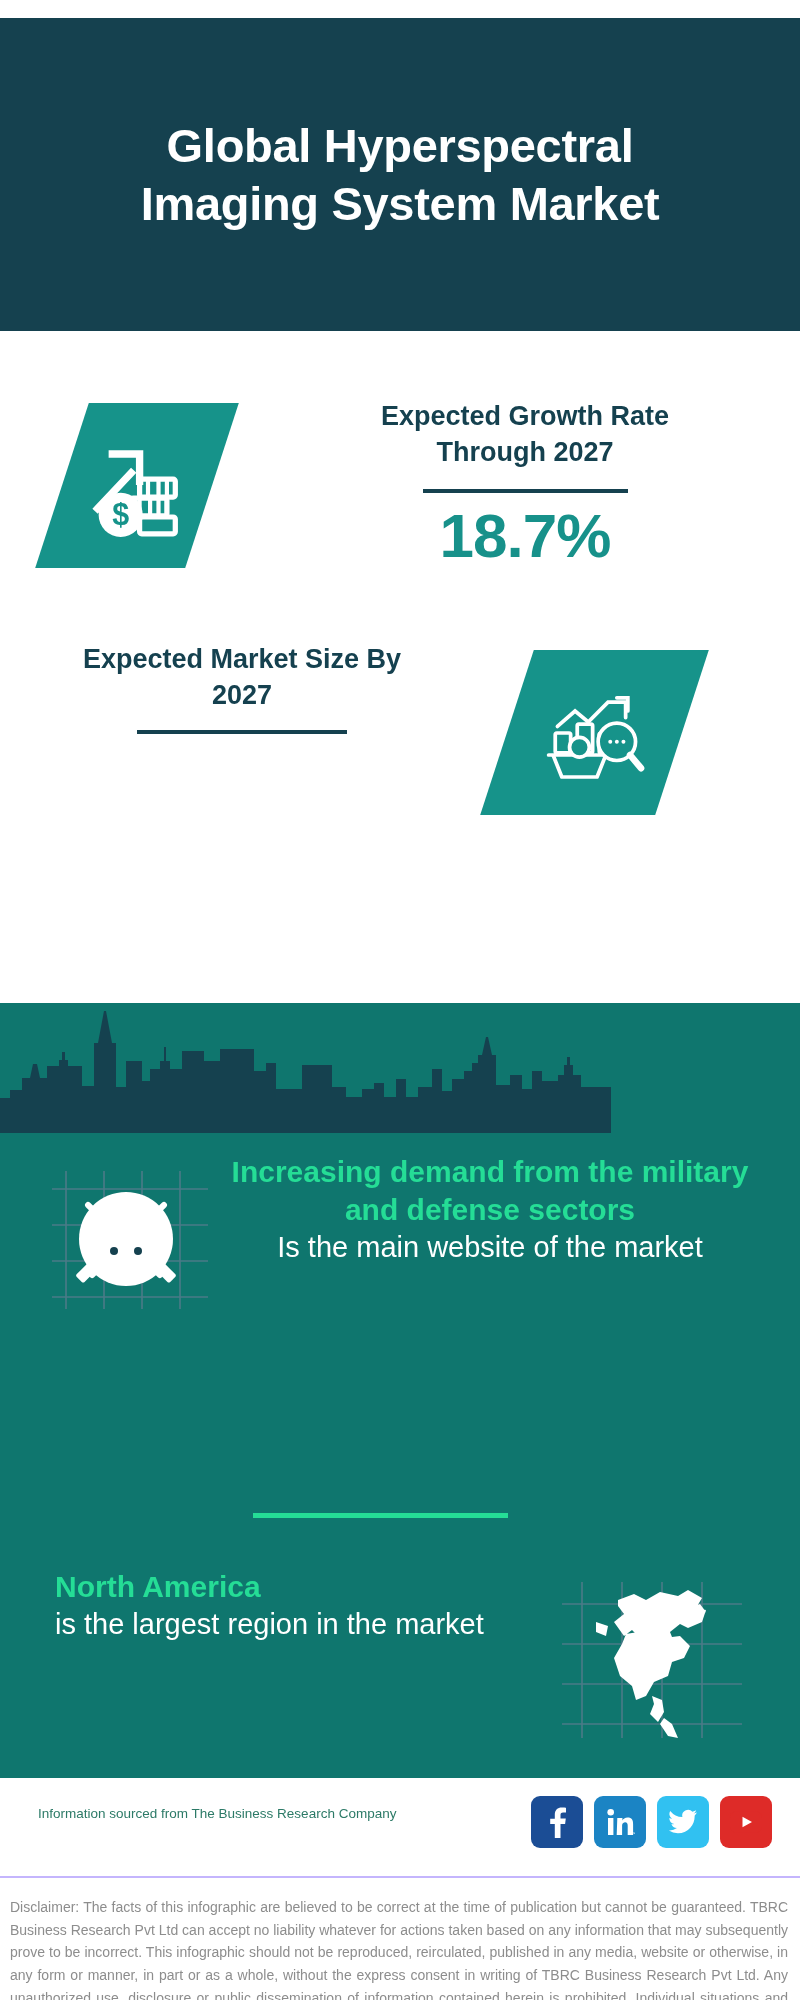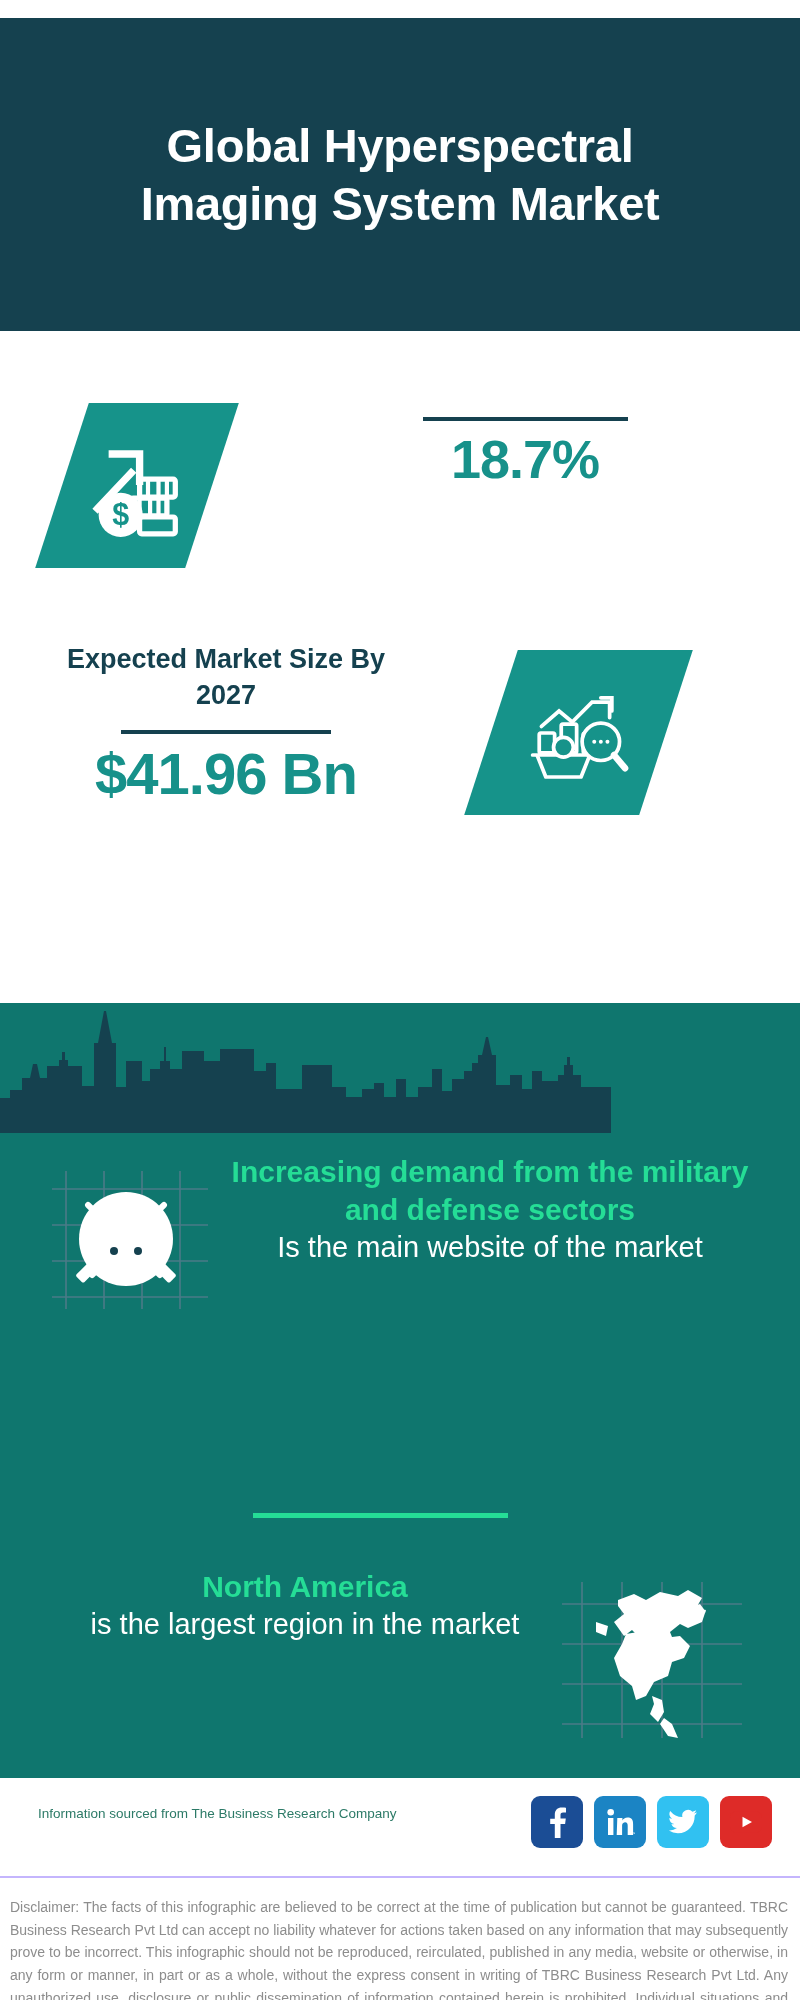--- a/index.html
+++ b/index.html
@@ -68,30 +68,30 @@
     font-weight: bold;
     line-height: 1.33;
   }
   .rule-dark {
     width: 205px; height: 4px;
     background: #15414f;
     margin: 18px auto 10px;
   }
   .value-teal {
     color: #17918a;
-    font-size: 54px;
+    font-size: 62px;
     font-weight: bold;
     line-height: 1.05;
     letter-spacing: -1px;
   }
 
   
   .stat2 {
     position: absolute;
-    left: 1px; top: 610px;
+    left: 17px; top: 610px;
     width: 764px; height: 230px;
   }
   .badge2 { left: 490px; top: 22px; width: 175px; height: 165px; }
   .stat2-text {
     position: absolute;
     left: 40px; top: 14px;
     width: 370px;
     text-align: center;
   }
   .rule-dark-2 { width: 210px; height: 4px; background: #15414f; margin: 16px auto 8px; }
@@ -156,21 +156,20 @@
   
   .region-row {
     position: absolute;
     left: 0; top: 565px;
     width: 800px;
   }
   .region-text {
     position: absolute;
     left: 55px; top: 0;
     width: 500px;
-    text-align: center;
   }
   .map-box {
     position: absolute;
     left: 560px; top: 10px;
     width: 185px; height: 165px;
   }
 
   
   .sourcebar {
     position: absolute;
@@ -235,30 +234,30 @@
           <path d="M60 44 v17 M70 44 v17 M78 44 v17" stroke="#fff" stroke-width="4"></path>
           <rect x="44" y="62" width="34" height="17" stroke="#fff" stroke-width="5" fill="none" rx="2"></rect>
           <path d="M52 62 v17 M62 62 v17 M70 62 v17" stroke="#fff" stroke-width="4"></path>
           <rect x="52" y="80" width="34" height="16" stroke="#fff" stroke-width="5" fill="none" rx="2"></rect>
           <circle cx="34" cy="78" r="21" fill="#fff"></circle>
           <text x="34" y="88" font-size="29" font-weight="bold" fill="#16938a" text-anchor="middle" font-family="Liberation Sans, sans-serif">$</text>
         </svg>
       </div>
     </div>
     <div class="stat1-text">
+      <div class="label-dark">Expected Growth Rate Through 2027</div>
       <div class="rule-dark"></div>
       <div class="value-teal">18.7%</div>
     </div>
   </div>
 
   <div class="stat2">
     <div class="stat2-text">
       <div class="label-dark">Expected Market Size By 2027</div>
       <div class="rule-dark-2"></div>
-      <div class="value-teal-2">$41.96 Bn</div>
     </div>
     <div class="para-badge badge2">
       <div class="para-inner">
         <svg width="110" height="110" viewBox="0 0 100 100" fill="none" stroke="#fff" stroke-width="3.4">
           <path d="M16 44 L32 30 L44 40 L62 22 L78 22 L78 36" stroke-linecap="round" fill="none"></path>
           <path d="M70 18 H80 V30" stroke-linecap="round" fill="none"></path>
           <rect x="14" y="50" width="14" height="18" rx="1.5"></rect>
           <rect x="34" y="42" width="14" height="26" rx="1.5"></rect>
           <rect x="54" y="50" width="14" height="18" rx="1.5"></rect>
           <path d="M8 70 H60" stroke-linecap="round"></path>

